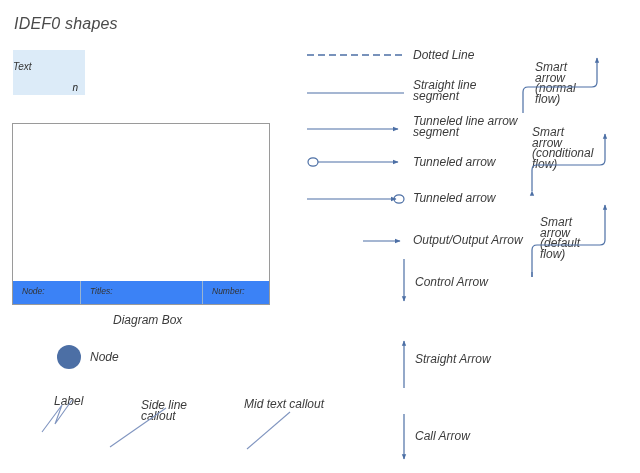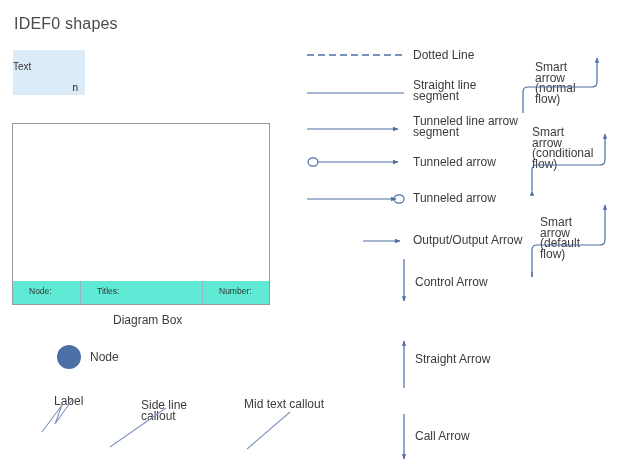--- a/index.html
+++ b/index.html
@@ -13,20 +13,21 @@
     position: relative;
     overflow: hidden;
     font-family: "Liberation Sans", sans-serif;
     color: #555555;
   }
   .stage {
     position: absolute;
     left: 0; top: 0;
     width: 544px;
     height: 473px;
+    font-style: italic;
   }
   .abs { position: absolute; }
 
   
   #page-title {
     left: 14px;
     top: 15px;
     font-size: 16px;
     color: #4a4a4a;
     letter-spacing: 0.2px;
@@ -89,22 +90,22 @@
     left: 0; right: 0; bottom: 0;
     height: 23px;
     display: flex;
     background: #eef5fc;
   }
   .footer-cell {
     border-right: 1px solid #9ab4d0;
     box-sizing: border-box;
     font-size: 8.5px;
     color: #333333;
-    padding: 5px 0 0 16px;
-    background: #5eead4;
+    padding: 5px 0 0 9px;
+    background: #3b82f6;
   }
   .footer-cell:last-child { border-right: none; }
   #footer-node   { width: 68px; }
   #footer-titles { flex: 1; }
   #footer-number { width: 66px; }
 
   #diagram-box-caption {
     left: 113px;
     top: 315px;
   }

